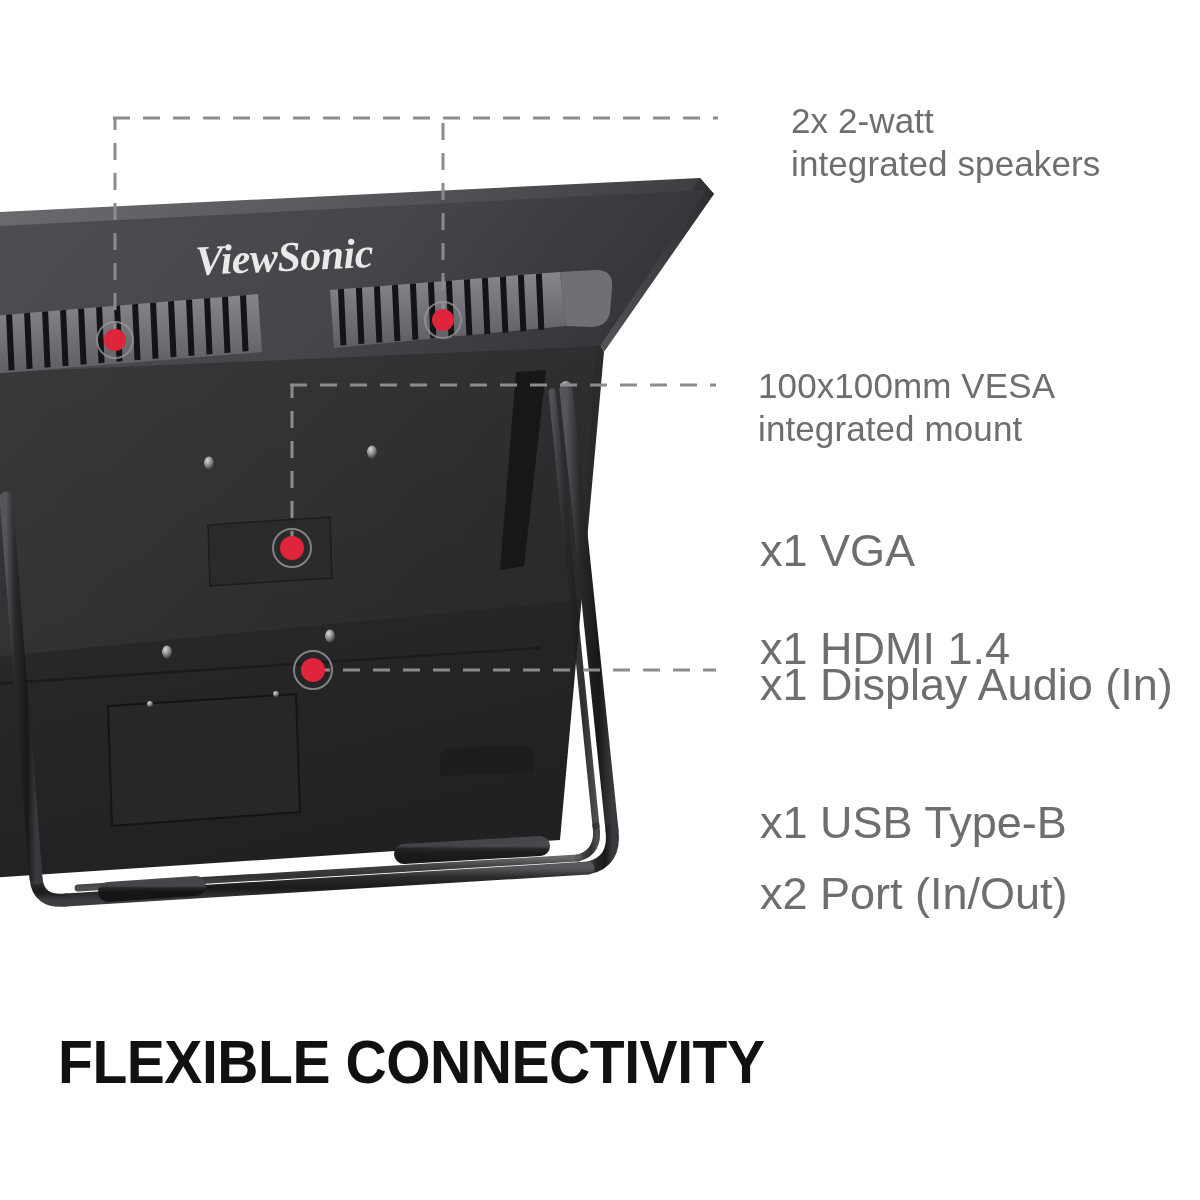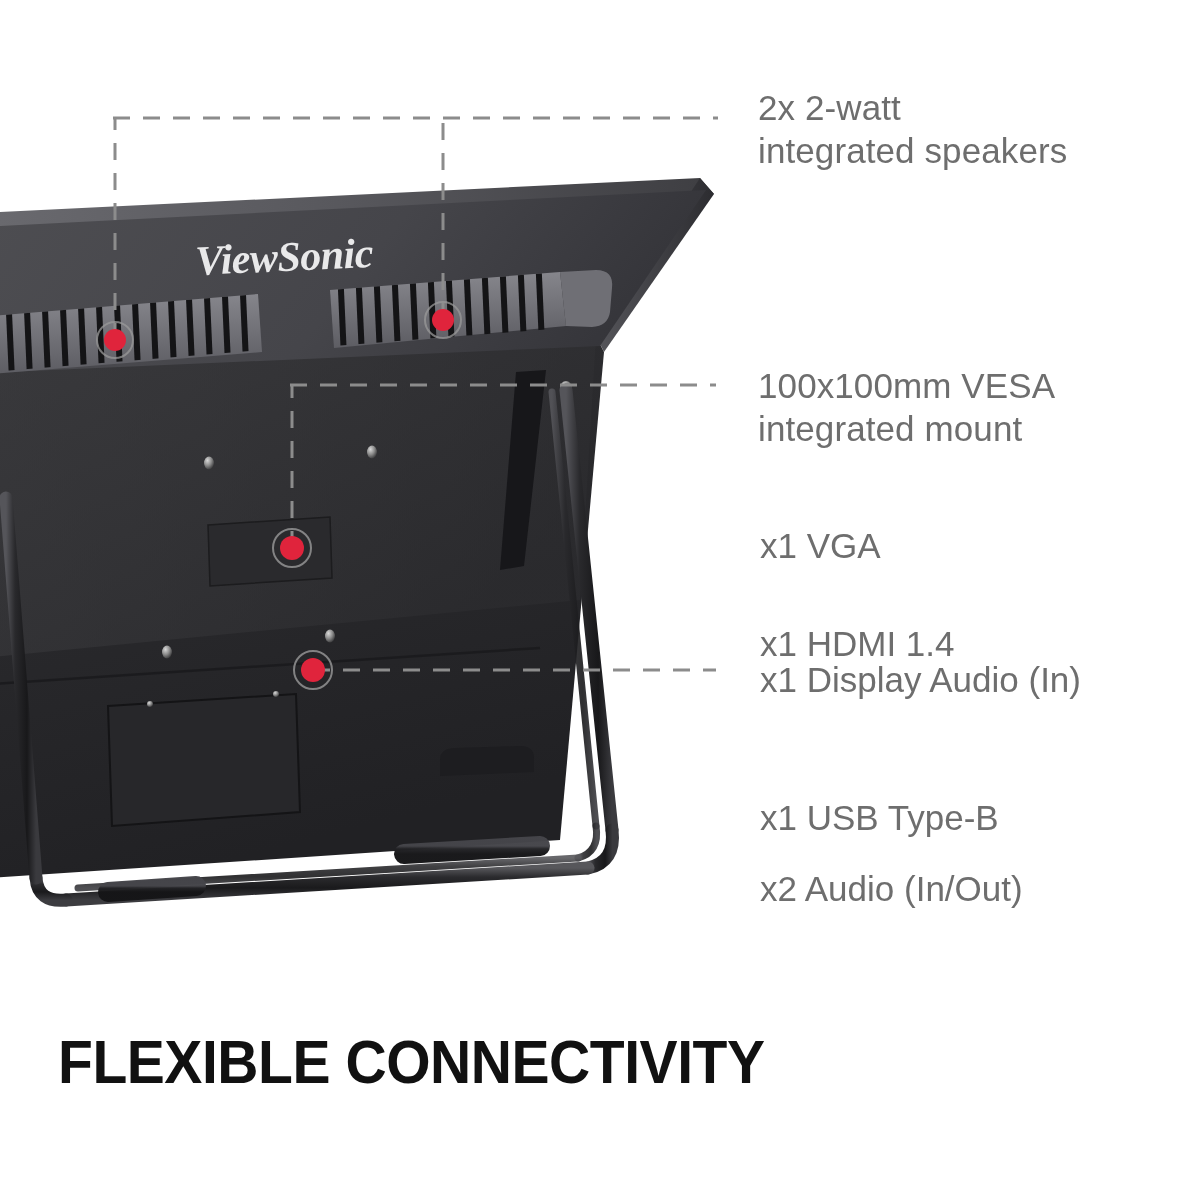--- a/index.html
+++ b/index.html
@@ -31,28 +31,28 @@
   .callout-block {
     position: absolute;
     left: 758px;
     color: #6e6e6e;
     font-size: 35px;
     line-height: 1.22;
     font-weight: 400;
     letter-spacing: 0.1px;
     white-space: pre-line;
   }
-  #callout-speakers { top: 87px; }
+  #callout-speakers { top: 100px; margin-left: 33px; }
   #callout-vesa     { top: 365px; }
 
   .port-item {
     position: absolute;
     left: 760px;
     color: #6e6e6e;
-    font-size: 35px;
+    font-size: 45px;
     line-height: 1;
     font-weight: 400;
     white-space: nowrap;
   }
 
   
   #headline {
     position: absolute;
     left: 58px;
     top: 1026px;
@@ -274,17 +274,17 @@
   <div class="callout-block" id="callout-speakers">2x 2-watt
 integrated speakers</div>
 
   <div class="callout-block" id="callout-vesa">100x100mm VESA
 integrated mount</div>
 
   <div class="port-item" style="top:528px">x1 VGA</div>
   <div class="port-item" style="top:626px">x1 HDMI 1.4</div>
   <div class="port-item" style="top:662px">x1 Display Audio (In)</div>
   <div class="port-item" style="top:800px">x1 USB Type-B</div>
-  <div class="port-item" style="top:871px">x2 Audio (In/Out)</div>
+  <div class="port-item" style="top:871px">x2 Port (In/Out)</div>
 
   <div id="headline">FLEXIBLE CONNECTIVITY</div>
 
 </div>
 
 </body></html>

